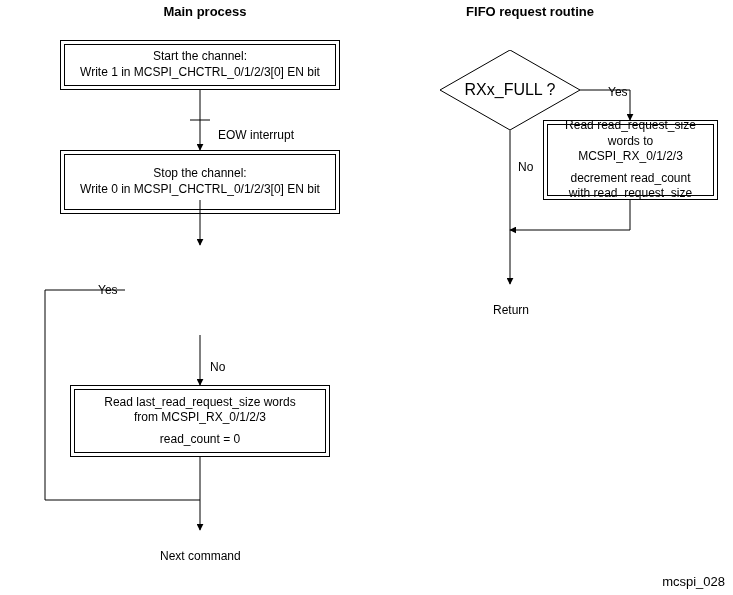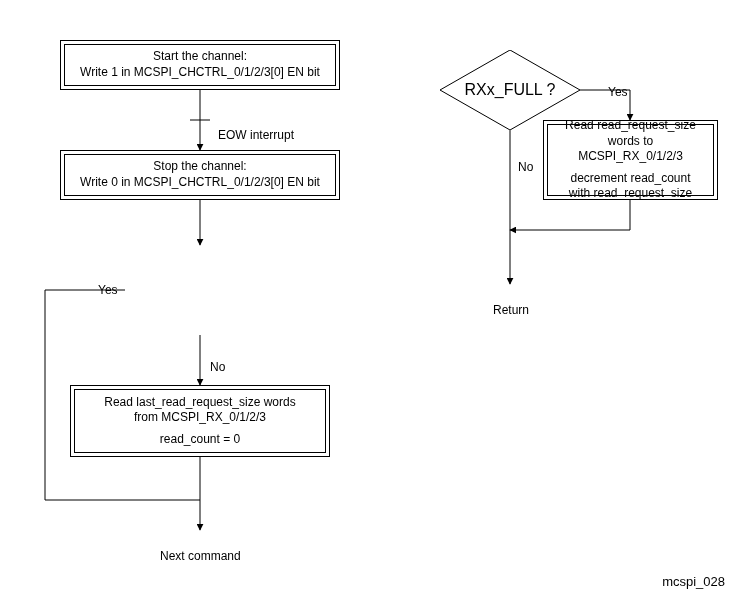--- a/index.html
+++ b/index.html
@@ -71,31 +71,33 @@
     width: 733px;
     height: 595px;
     pointer-events: none;
   }
 </style>
 </head>
 <body>
 
 <div class="canvas">
 
+  <div class="title" style="left:140px; top:4px; width:130px;">Main process</div>
+  <div class="title" style="left:440px; top:4px; width:180px;">FIFO request routine</div>
 
   <div class="box" style="left:60px; top:40px; width:280px; height:50px;">
     <div class="box2">
       <div>Start the channel:</div>
       <div>Write 1 in MCSPI_CHCTRL_0/1/2/3[0] EN bit</div>
     </div>
   </div>
 
   <div class="lbl" style="left:218px; top:113px;">EOW interrupt</div>
 
-  <div class="box" style="left:60px; top:150px; width:280px; height:50px;">
+  <div class="box" style="left:60px; top:150px; width:280px; height:64px;">
     <div class="box2">
       <div>Stop the channel:</div>
       <div>Write 0 in MCSPI_CHCTRL_0/1/2/3[0] EN bit</div>
     </div>
   </div>
 
   <div class="lbl" style="left:98px; top:268px;">Yes</div>
   <div class="lbl" style="left:210px; top:345px;">No</div>
 
   <div class="box" style="left:70px; top:385px; width:260px; height:72px;">

